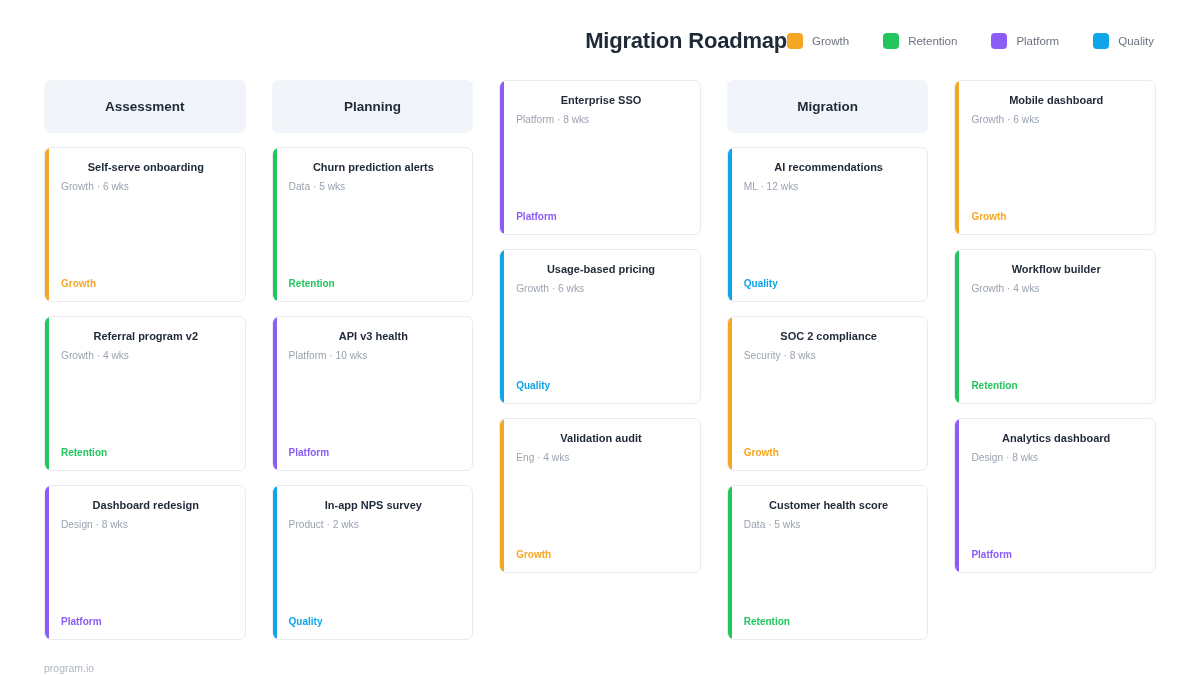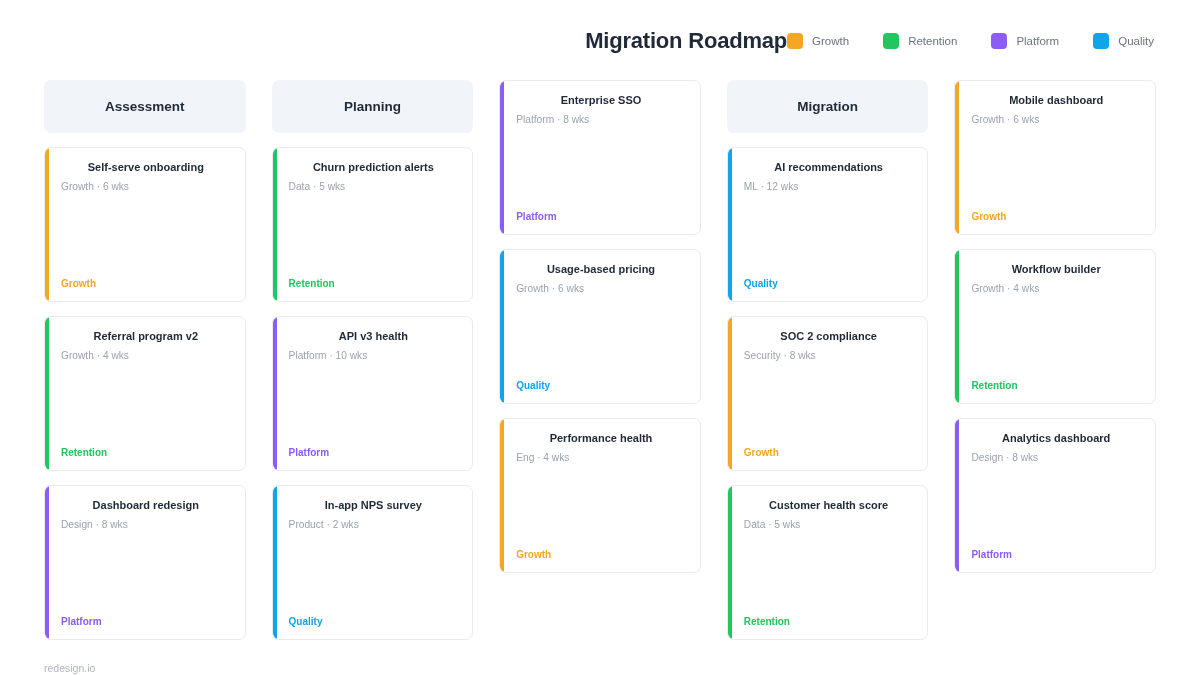--- a/index.html
+++ b/index.html
@@ -225,21 +225,21 @@
           </div>
           <div class="card">
             <span class="card-accent" style="background: rgb(14, 165, 233);"></span>
             <div class="card-title">Usage-based pricing</div>
             <div class="card-meta">Growth · 6 wks</div>
             <div class="card-spacer"></div>
             <div class="card-tag" style="color: rgb(14, 165, 233);">Quality</div>
           </div>
           <div class="card">
             <span class="card-accent" style="background: rgb(245, 166, 35);"></span>
-            <div class="card-title">Performance health</div>
+            <div class="card-title">Validation audit</div>
             <div class="card-meta">Eng · 4 wks</div>
             <div class="card-spacer"></div>
             <div class="card-tag" style="color: rgb(245, 166, 35);">Growth</div>
           </div>
         </div>
       </div>
       <div class="column">
         <div class="column-header">Migration</div>
         <div class="card-list">
           <div class="card">
@@ -285,15 +285,15 @@
             <span class="card-accent" style="background: rgb(139, 92, 246);"></span>
             <div class="card-title">Analytics dashboard</div>
             <div class="card-meta">Design · 8 wks</div>
             <div class="card-spacer"></div>
             <div class="card-tag" style="color: rgb(139, 92, 246);">Platform</div>
           </div>
         </div>
       </div>
     </div>
 
-  <div class="footer">redesign.io</div>
+  <div class="footer">program.io</div>
 
 </div>
 
 </body></html>

